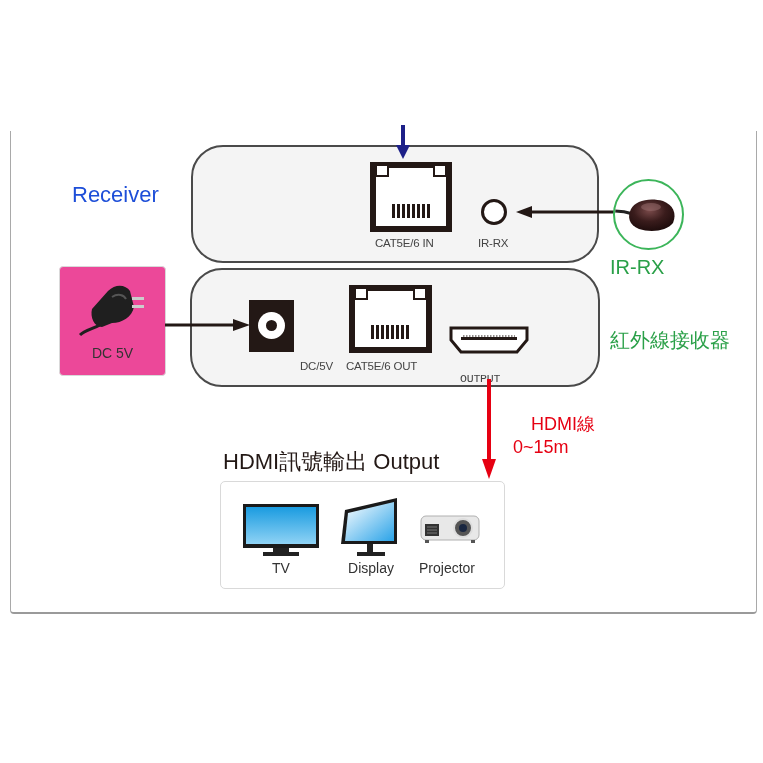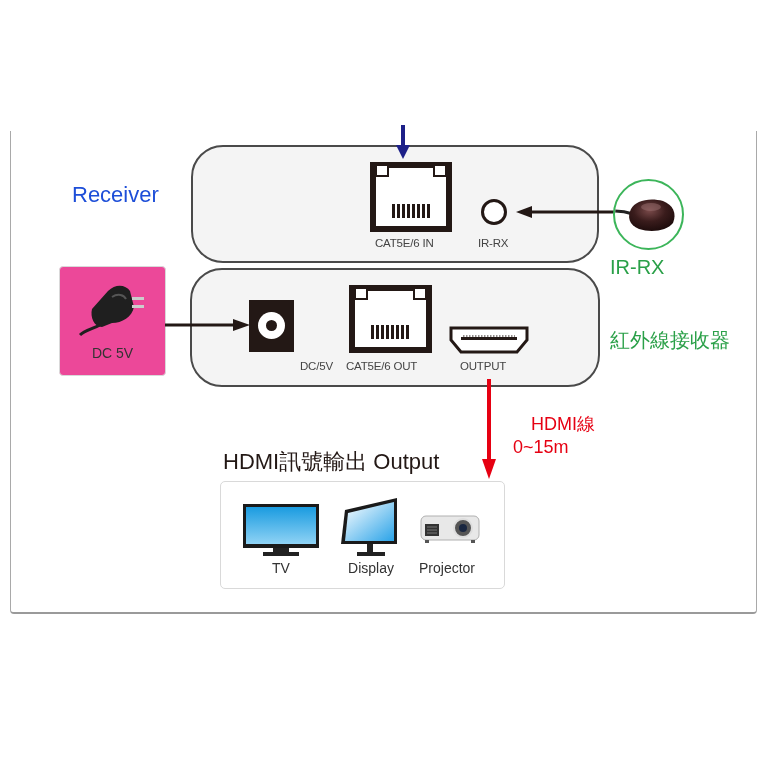--- a/index.html
+++ b/index.html
@@ -128,21 +128,21 @@
       <span></span>
     </div>
 </div>
 <div class="abs port-label" style="left:346px;top:360px;">CAT5E/6 OUT</div>
 
 <svg class="abs hdmi-port" width="80" height="28">
   <path d="M2,2 L78,2 L78,14 L68,26 L12,26 L2,14 Z" fill="#fff" stroke="#231815" stroke-width="3"></path>
   <rect x="12" y="11" width="56" height="3" fill="#231815"></rect>
   <line x1="14" y1="10" x2="66" y2="10" stroke="#231815" stroke-width="1" stroke-dasharray="1.5,1.5"></line>
 </svg>
-<div class="abs port-label" style="left:460px;top:360px;">OUTPUT</div>
+<div class="abs port-label" style="left:460px;top:372px;font-family:Liberation Mono, monospace;">OUTPUT</div>
 
 <svg class="abs" style="left:479px;top:379px;" width="20" height="102">
   <line x1="10" y1="0" x2="10" y2="86" stroke="#e60012" stroke-width="4"></line>
   <polygon points="3,80 17,80 10,100" fill="#e60012"></polygon>
 </svg>
 <div class="abs hdmi-cable-text" style="top:412px;margin-left:18px;">HDMI線</div>
 <div class="abs hdmi-cable-text" style="top:437px;">0~15m</div>
 
 <div class="abs output-title">HDMI訊號輸出 Output</div>
 <div class="abs output-box">

